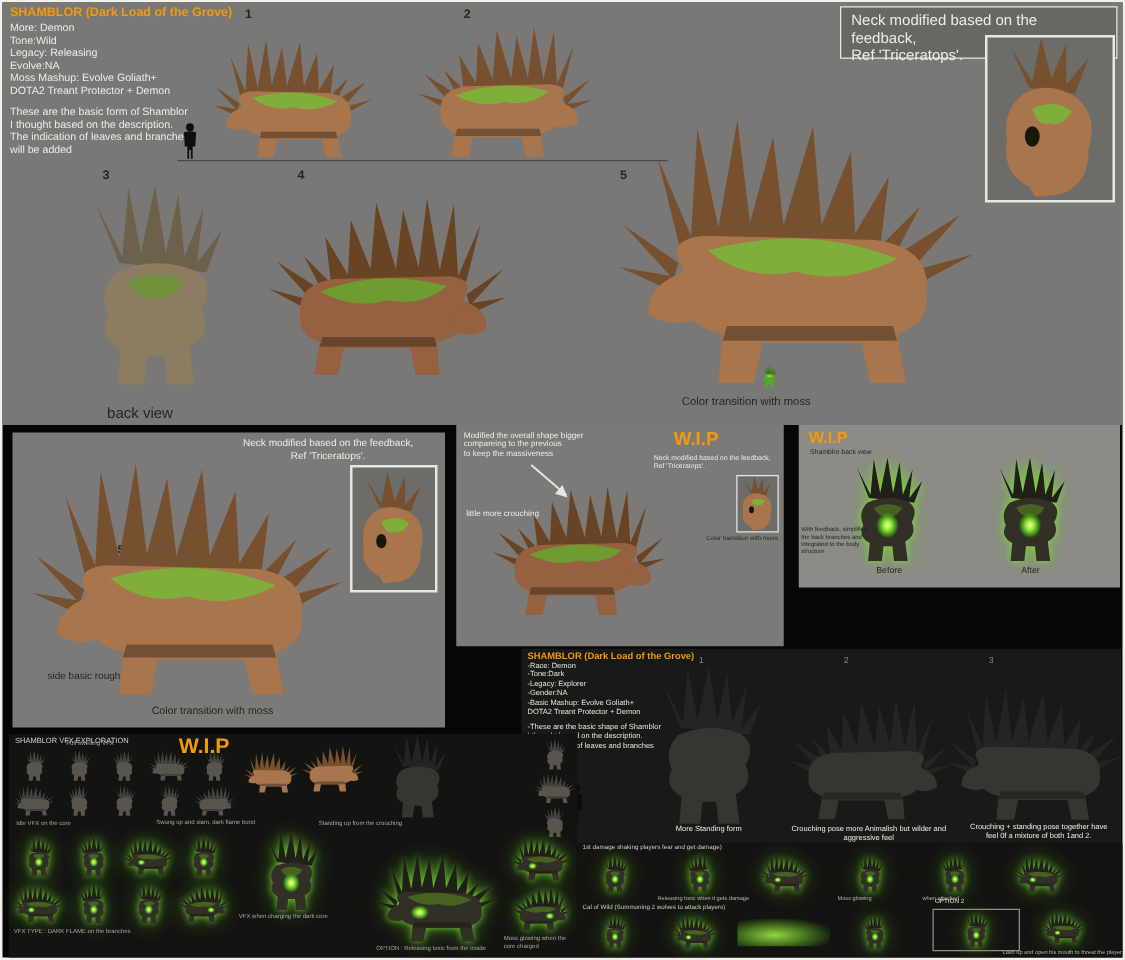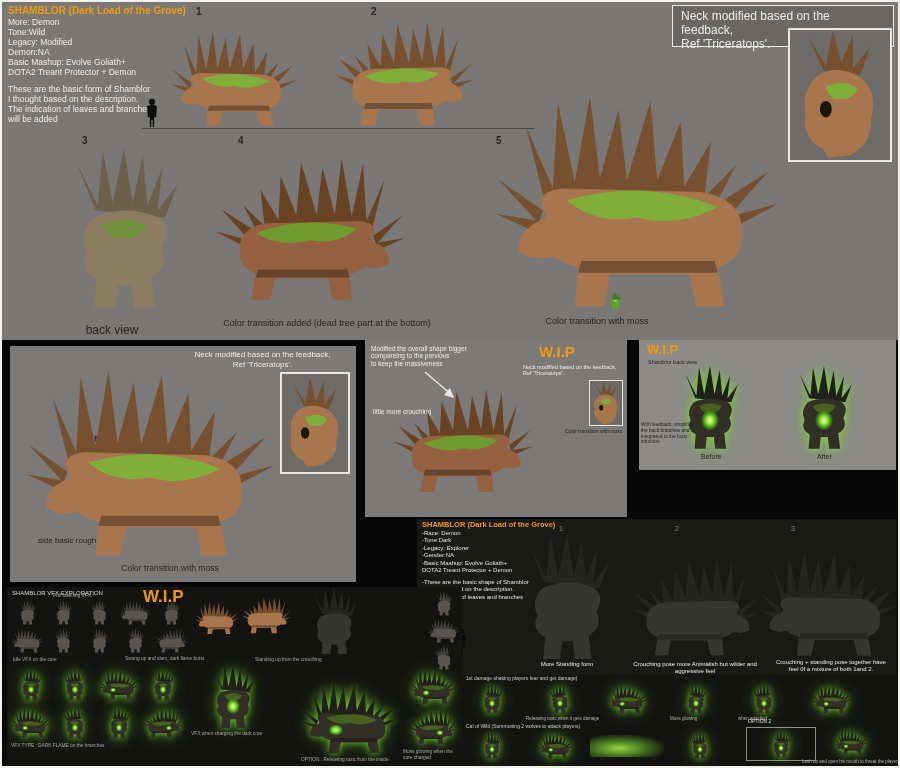--- a/index.html
+++ b/index.html
@@ -80,23 +80,23 @@
   </defs>
 </svg>
 
 <div class="page">
 
   <div class="p gray" style="left:0;top:0;width:896px;height:338px">
     <div class="tx" style="left:6px;top:3px">
       <div class="o" style="font-size:10px">SHAMBLOR (Dark Load of the Grove)</div>
       <div class="il">More: Demon</div>
       <div class="il">Tone:Wild</div>
-      <div class="il">Legacy: Modified</div>
-      <div class="il">Demon:NA</div>
-      <div class="il">Basic Mashup: Evolve Goliath+</div>
+      <div class="il">Legacy: Releasing</div>
+      <div class="il">Evolve:NA</div>
+      <div class="il">Moss Mashup: Evolve Goliath+</div>
       <div class="il">DOTA2 Treant Protector + Demon</div>
       <div style="height:7px"></div>
       <div class="il">These are the basic form of Shamblor</div>
       <div class="il">I thought based on the description.</div>
       <div class="il">The indication of leaves and branches</div>
       <div class="il">will be added</div>
     </div>
 
     <div class="tx d" style="left:194px;top:4px;font-size:10px;font-weight:600">1</div>
     <div class="tx d" style="left:369px;top:4px;font-size:10px;font-weight:600">2</div>
@@ -133,21 +133,20 @@
       <div class="tx w" style="position:static;font-size:12px">Neck modified based on the feedback,</div>
       <div class="tx w" style="position:static;font-size:12px">Ref 'Triceratops'.</div>
     </div>
     <div class="frame" style="left:786px;top:26px;width:104px;height:134px">
       <svg class="cre cv-brown" style="left:0;top:0;width:100%;height:100%">
           <use href="#sym-head"></use>
         </svg>
     </div>
 
     <div class="tx d c" style="left:60px;top:322px;width:100px;font-size:12px">back view</div>
-    <div class="tx d c" style="left:175px;top:316px;width:300px;font-size:9px">Color transition added (dead tree part at the bottom)</div>
     <div class="tx d c" style="left:480px;top:314px;width:230px;font-size:9px">Color transition with moss</div>
   </div>
 
   <div class="p gray2" style="left:8px;top:344px;width:346px;height:236px">
     <div class="tx w c" style="left:170px;top:4px;width:165px;font-size:8px">Neck modified based on the feedback,</div>
     <div class="tx w c" style="left:170px;top:14px;width:165px;font-size:8px">Ref 'Triceratops'.</div>
     <div class="frame" style="left:270px;top:26px;width:70px;height:102px">
       <svg class="cre cv-brown" style="left:0;top:0;width:100%;height:100%">
           <use href="#sym-head"></use>
         </svg>

